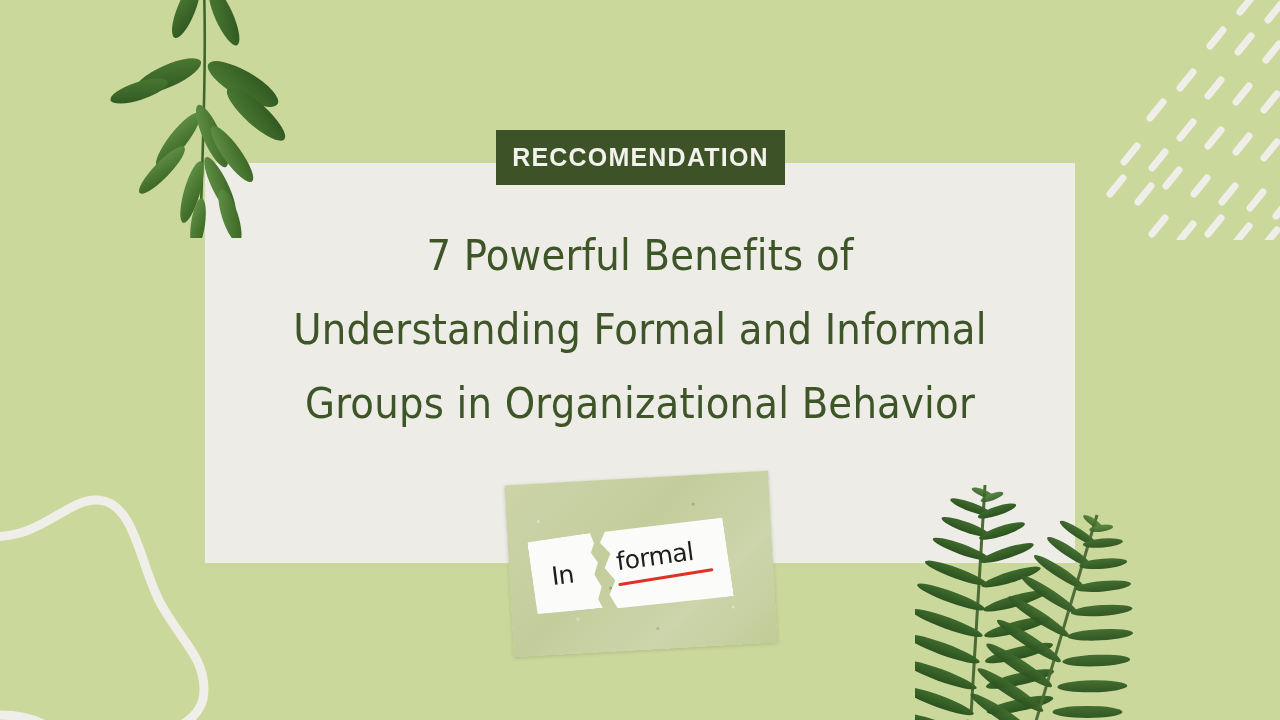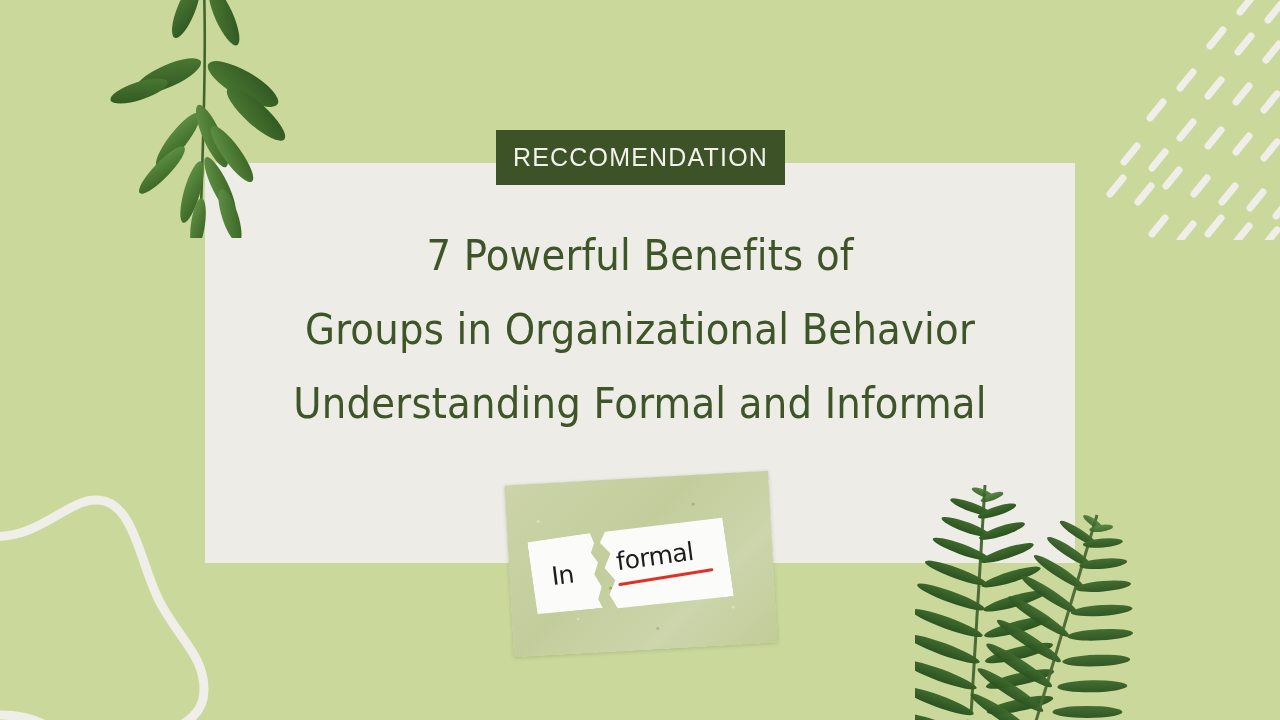--- a/index.html
+++ b/index.html
@@ -56,21 +56,21 @@
     background: #3d5227;
     display: flex;
     align-items: center;
     justify-content: center;
     z-index: 6;
   }
   .badge-label {
     color: #f2f1ec;
     font-family: "Liberation Sans", sans-serif;
     font-size: 25px;
-    font-weight: normal;
+    font-weight: bold;
     letter-spacing: 1.2px;
     line-height: 1;
   }
 
   
   .headline {
     position: absolute;
     left: 215px;
     top: 218px;
     width: 850px;
@@ -205,22 +205,22 @@
     <path d="M-5,46 C50,52 76,8 108,10 C146,12 150,78 172,116 C194,154 214,168 214,200 C214,228 186,242 150,248" fill="none" stroke="#efeee8" stroke-width="9" stroke-linecap="round"></path>
     <path d="M-5,226 C30,222 54,232 70,244" fill="none" stroke="#efeee8" stroke-width="9" stroke-linecap="round"></path>
   </svg>
 
   <div class="badge">
     <span class="badge-label">RECCOMENDATION</span>
   </div>
 
   <div class="headline">
     <span class="line line-1">7 Powerful Benefits of</span>
+    <span class="line line-2">Understanding Formal and Informal</span>
     <span class="line line-3">Groups in Organizational Behavior</span>
-    <span class="line line-2">Understanding Formal and Informal</span>
   </div>
 
   <div class="photo">
     <div class="photo-bg"></div>
     <div class="paper paper-left">
       <span class="paper-text txt-in">In</span>
     </div>
     <div class="paper paper-right">
       <span class="paper-text txt-formal">formal</span>
       <span class="red-underline"></span>

